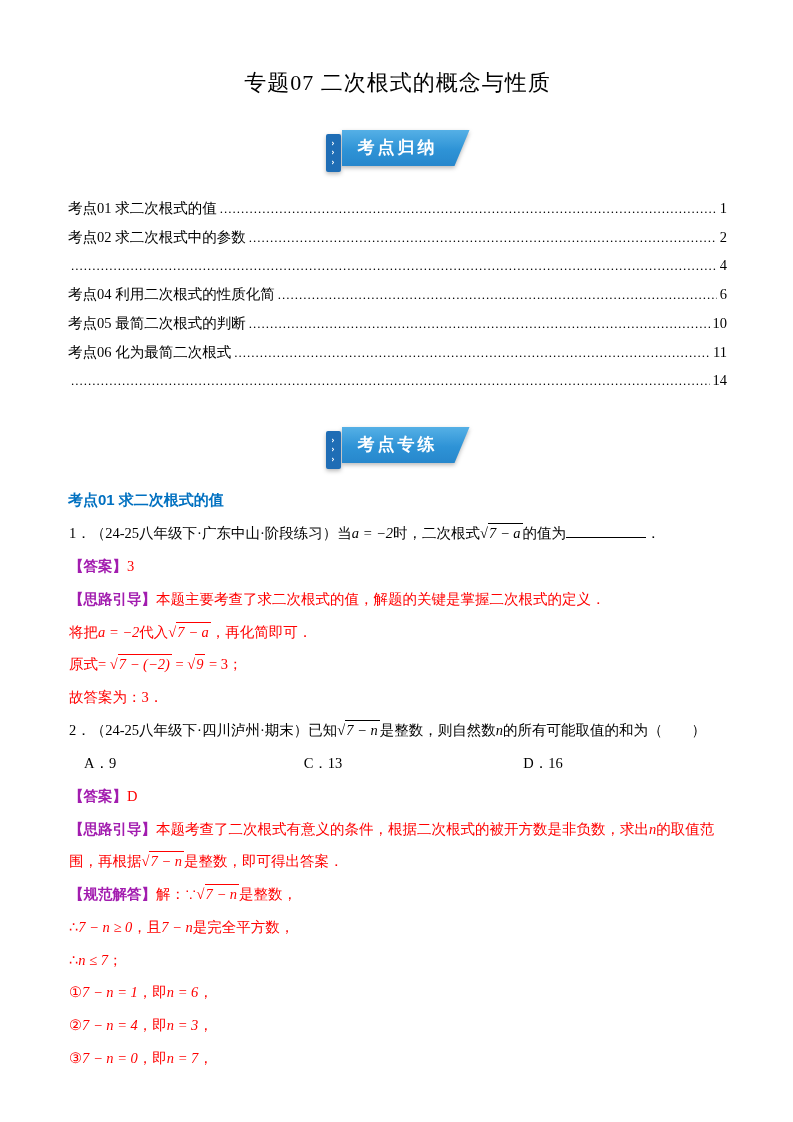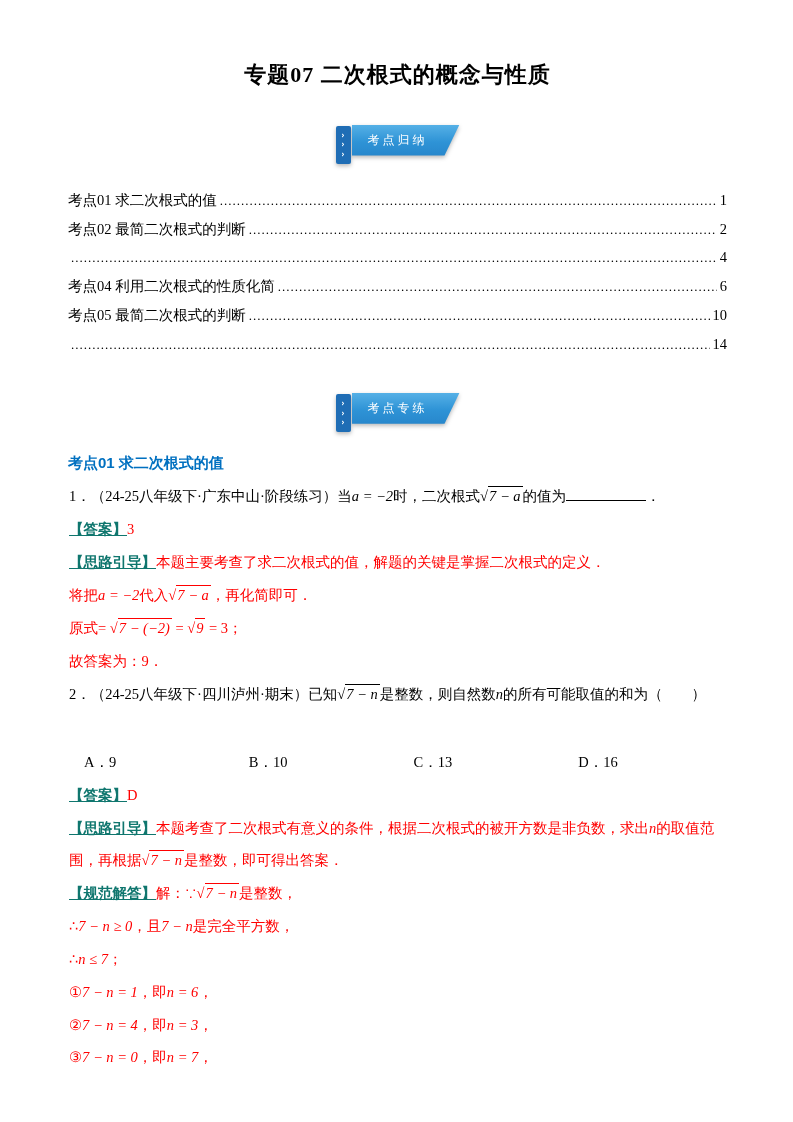--- a/index.html
+++ b/index.html
@@ -4,63 +4,63 @@
 <style>
   * { box-sizing: border-box; }
   html, body { margin: 0; padding: 0; background: #ffffff; }
   .doc {
     width: 793px; min-height: 1122px; margin: 0 auto; background: #ffffff;
     padding: 46px 66px 40px 68px;
     font-family: "Liberation Serif", "DejaVu Serif", serif;
     font-size: 14.5px; color: #000;
   }
   .title {
-    text-align: center; font-size: 22px; font-weight: bold;
-    margin: 14px 0 18px; letter-spacing: 1px;
+    text-align: center; font-size: 22px; font-weight: normal;
+    margin: 22px 0 18px; letter-spacing: 1px;
   }
   .banner-row { display: flex; justify-content: center; margin: 26px 0 22px; }
   .banner { display: flex; align-items: center; filter: drop-shadow(0 2px 2px rgba(0,0,0,0.28)); }
   .banner-tab {
     background: #1f6db5; color: #fff; display: flex; flex-direction: column;
     align-items: center; justify-content: center; width: 15px; height: 38px;
     margin: 10px 1px 0 0; border-radius: 2px;
   }
   .banner-tab span { font-size: 8px; line-height: 1.15; font-weight: bold; font-family: "DejaVu Sans", sans-serif; }
   .banner-ribbon {
     background: linear-gradient(180deg, #55b0e6 0%, #2e93d6 55%, #2787cc 100%);
     clip-path: polygon(0 0, 100% 0, calc(100% - 15px) 100%, 0 100%);
     padding: 6px 32px 7px 16px;
   }
   .banner-text {
-    color: #fff; font-weight: normal; font-size: 12px; letter-spacing: 3px;
+    color: #fff; font-weight: bold; font-size: 17px; letter-spacing: 3px;
     font-family: "Liberation Sans", "DejaVu Sans", sans-serif;
   }
   .toc { margin: 20px 0 24px; }
   .toc-row { display: flex; align-items: baseline; line-height: 1.98; font-size: 14.5px; }
   .toc-label { white-space: nowrap; }
   .toc-dots { flex: 1; overflow: hidden; white-space: nowrap; margin: 0 3px; }
   .toc-dots::after {
     content: "..................................................................................................................................................................................................";
     letter-spacing: 1px; font-size: 13px;
   }
   .toc-page { white-space: nowrap; }
   .kaodian-heading {
     color: #0070c0; font-weight: bold; font-size: 15px;
     margin: 16px 0 8px; font-family: "Liberation Sans", "DejaVu Sans", sans-serif;
   }
   .line { line-height: 2.2; margin: 1px; }
   .red { color: #ff0000; }
-  .tag { color: #0f766e; font-weight: bold; text-decoration: underline; }
+  .tag { color: #a21caf; font-weight: bold; }
   .m { font-family: "Liberation Serif", serif; font-style: italic; }
   .sqrt { white-space: nowrap; display: inline-block; }
   .sqrt .sign { font-style: normal; }
   .sqrt .rad { border-top: 1px solid currentColor; padding: 1px 2px 0 1px; font-style: italic; }
   .blank { display: inline-block; width: 80px; border-bottom: 1px solid #000; height: 14px; vertical-align: baseline; }
   .options { display: flex; line-height: 2.2; }
-  .opt { flex: 1; padding-left: 16px; margin-top: 36px; }
+  .opt { flex: 1; padding-left: 16px; }
 </style>
 </head>
 <body>
 
 <div class="doc">
 
   <h1 class="title">专题07 二次根式的概念与性质</h1>
 
   <div class="banner-row">
     <div class="banner">
@@ -75,37 +75,42 @@
     </div>
   </div>
 
   <nav class="toc">
     <div class="toc-row">
       <span class="toc-label">考点01 求二次根式的值</span>
       <span class="toc-dots"></span>
       <span class="toc-page">1</span>
     </div>
     <div class="toc-row">
-      <span class="toc-label">考点02 最简二次根式的判断</span>
+      <span class="toc-label">考点02 求二次根式中的参数</span>
       <span class="toc-dots"></span>
       <span class="toc-page">2</span>
     </div>
     <div class="toc-row">
       <span class="toc-dots"></span>
       <span class="toc-page">4</span>
     </div>
     <div class="toc-row">
       <span class="toc-label">考点04 利用二次根式的性质化简</span>
       <span class="toc-dots"></span>
       <span class="toc-page">6</span>
     </div>
     <div class="toc-row">
       <span class="toc-label">考点05 最简二次根式的判断</span>
       <span class="toc-dots"></span>
       <span class="toc-page">10</span>
+    </div>
+    <div class="toc-row">
+      <span class="toc-label">考点06 化为最简二次根式</span>
+      <span class="toc-dots"></span>
+      <span class="toc-page">11</span>
     </div>
     <div class="toc-row">
       <span class="toc-dots"></span>
       <span class="toc-page">14</span>
     </div>
   </nav>
 
   <div class="banner-row">
     <div class="banner">
       <div class="banner-tab">
@@ -130,29 +135,28 @@
   <p class="line red">
     <span class="tag">【思路引导】</span><span>本题主要考查了求二次根式的值，解题的关键是掌握二次根式的定义．</span>
   </p>
   <p class="line red">
     <span>将把</span><span class="m">a = −2</span><span>代入</span><span class="sqrt"><span class="sign">√</span><span class="rad">7 − a</span></span><span>，再化简即可．</span>
   </p>
   <p class="line red">
     <span>原式= </span><span class="sqrt"><span class="sign">√</span><span class="rad">7 − (−2)</span></span><span> = </span><span class="sqrt"><span class="sign">√</span><span class="rad">9</span></span><span> = 3；</span>
   </p>
   <p class="line red">
-    <span>故答案为：9．</span>
+    <span>故答案为：3．</span>
   </p>
 
   <p class="line">
     <span>2．（24-25八年级下·四川泸州·期末）已知</span><span class="sqrt"><span class="sign">√</span><span class="rad">7 − n</span></span><span>是整数，则自然数</span><span class="m">n</span><span>的所有可能取值的和为（　　）</span>
   </p>
   <div class="options">
     <span class="opt">A．9</span>
-    <span class="opt">B．10</span>
     <span class="opt">C．13</span>
     <span class="opt">D．16</span>
   </div>
   <p class="line">
     <span class="tag">【答案】</span><span class="red">D</span>
   </p>
   <p class="line red">
     <span class="tag">【思路引导】</span><span>本题考查了二次根式有意义的条件，根据二次根式的被开方数是非负数，求出</span><span class="m">n</span><span>的取值范围，再根据</span><span class="sqrt"><span class="sign">√</span><span class="rad">7 − n</span></span><span>是整数，即可得出答案．</span>
   </p>
   <p class="line red">

